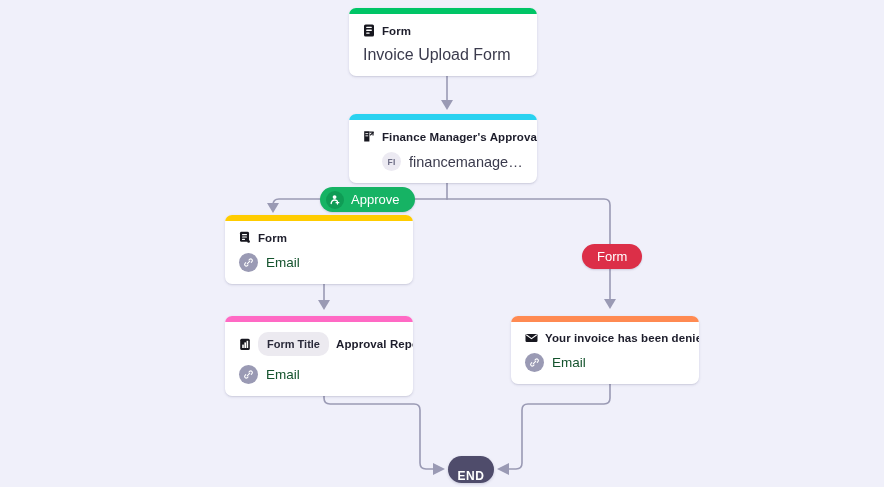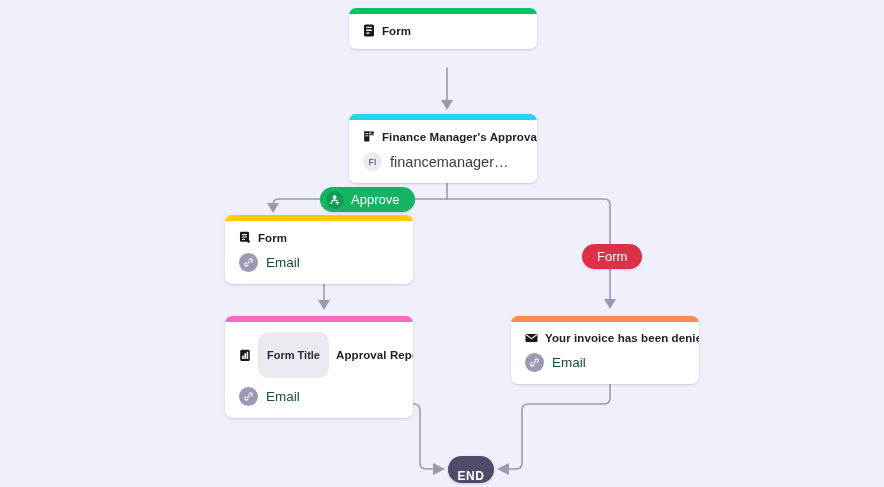--- a/index.html
+++ b/index.html
@@ -98,38 +98,39 @@
     border-radius: 50%;
     background: #eceaf2;
     color: #6e6e86;
     font-size: 8.5px;
     font-weight: bold;
     display: flex;
     align-items: center;
     justify-content: center;
     flex: 0 0 auto;
     letter-spacing: 0.2px;
+    margin-left: 19px;
   }
   .link-badge {
     width: 19px;
     height: 19px;
     border-radius: 50%;
     background: #9a9ab4;
     display: flex;
     align-items: center;
     justify-content: center;
     flex: 0 0 auto;
   }
   .chip {
     background: #eceaf0;
     color: #2a2a3a;
     font-size: 11px;
     font-weight: bold;
     border-radius: 10px;
-    padding: 17px 9px;
+    padding: 6px 9px;
     white-space: nowrap;
   }
 
   
   .branch-pill {
     position: absolute;
     display: flex;
     align-items: center;
     border-radius: 14px;
     color: #ffffff;
@@ -223,20 +224,23 @@
         <span class="glyph">
           <svg width="12" height="13" viewBox="0 0 12 13">
             <rect x="1" y="0.5" width="10" height="12" rx="1.6" fill="#17171f"></rect>
             <rect x="3.2" y="2.8" width="5.6" height="1.3" rx="0.5" fill="#ffffff"></rect>
             <rect x="3.2" y="5.6" width="5.6" height="1.3" rx="0.5" fill="#ffffff"></rect>
             <rect x="3.2" y="8.4" width="3.4" height="1.3" rx="0.5" fill="#ffffff"></rect>
           </svg>
         </span>
         <span class="card-head-label">Form</span>
       </div>
+      <div class="card-main">
+        <span class="card-main-text">Invoice Upload Form</span>
+      </div>
     </div>
   </div>
 
   <div class="node-card" style="left:349px; top:114px; width:188px;">
     <span class="accent-bar" style="background:#2ad2f0;"></span>
     <div class="card-body">
       <div class="card-head">
         <span class="glyph">
           <svg width="12" height="13" viewBox="0 0 12 13">
             <path d="M1.2 1.2 h5.2 v10.4 h-5.2 z" fill="#17171f"></path>

